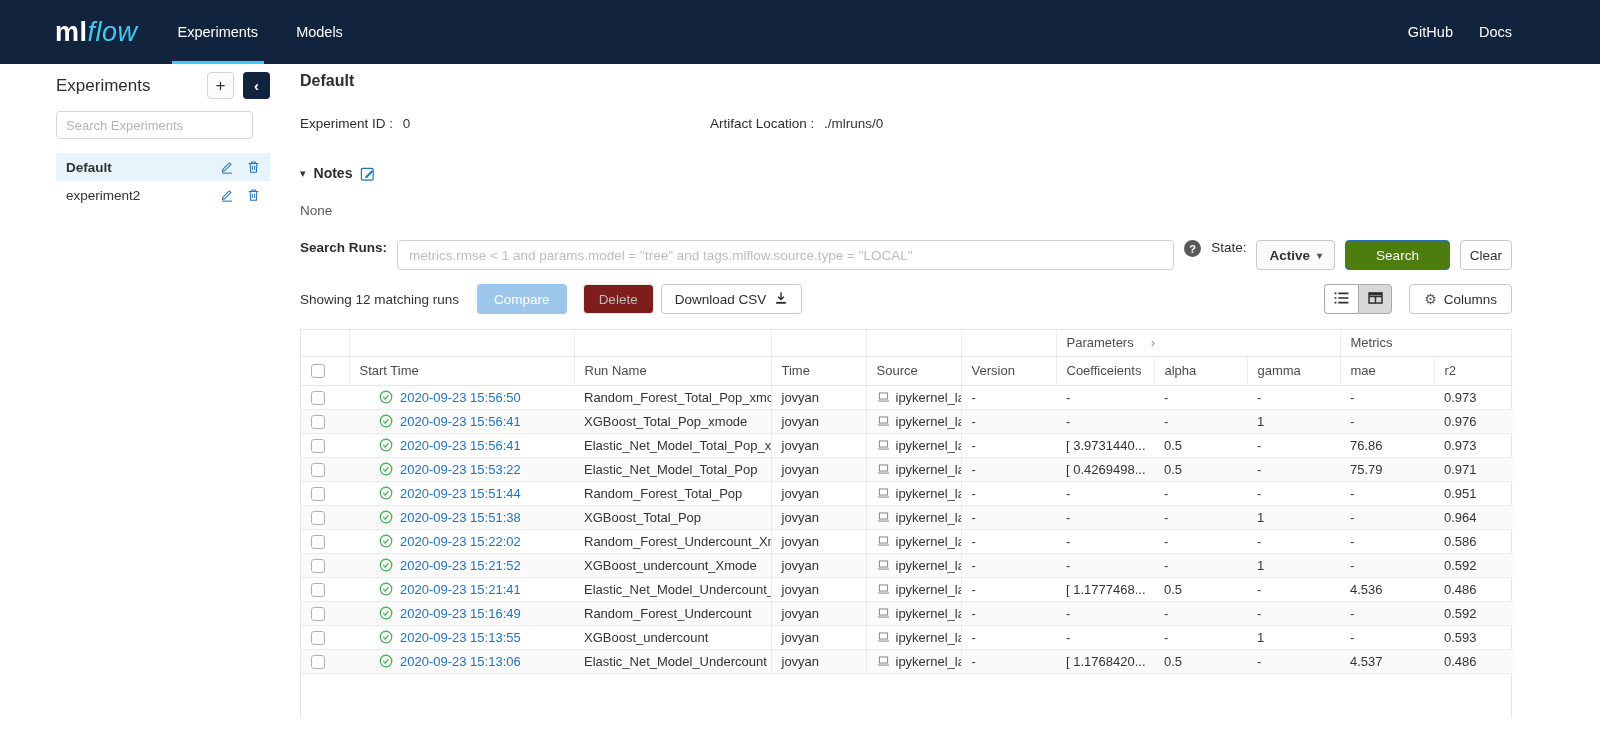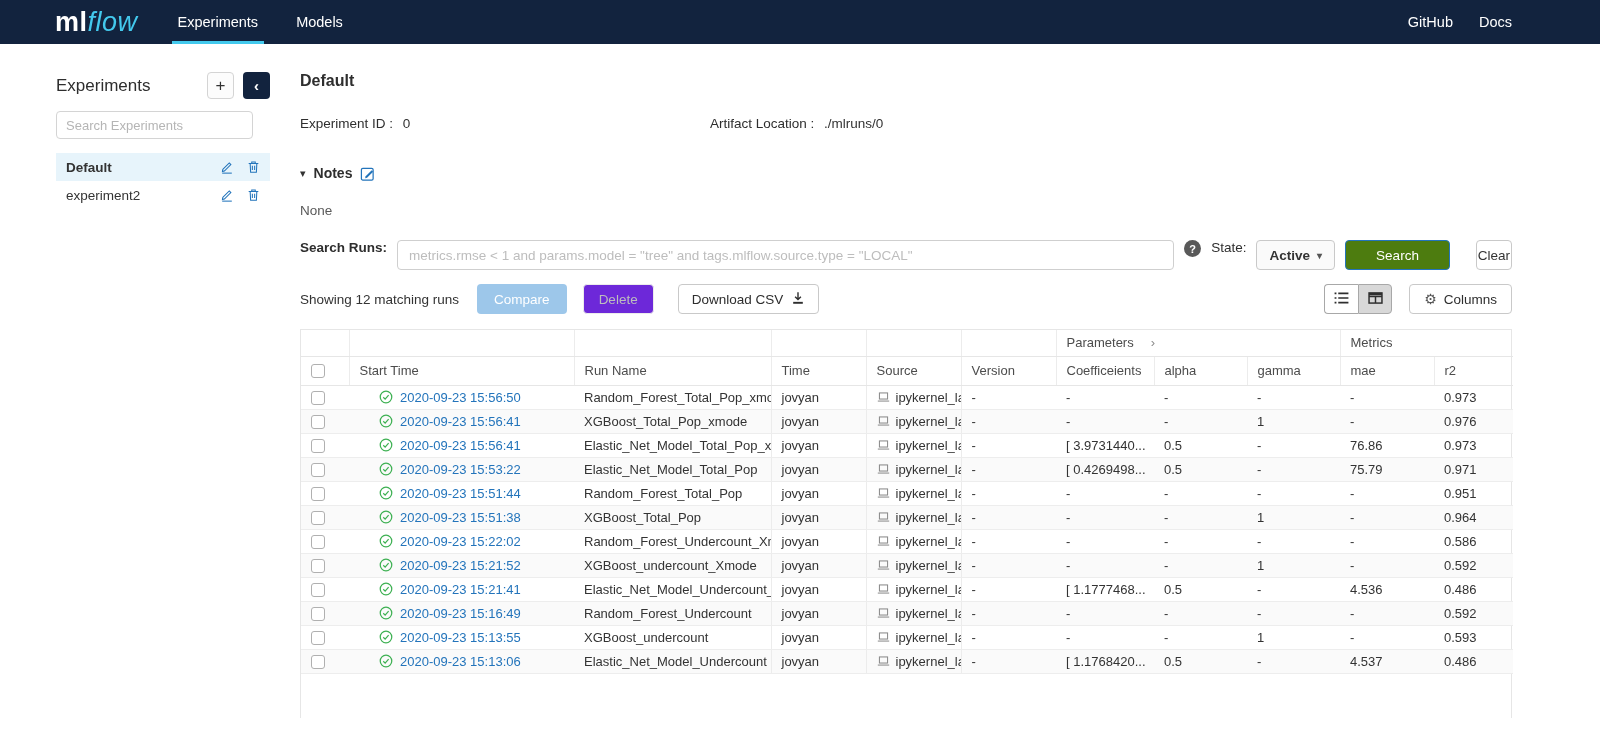--- a/index.html
+++ b/index.html
@@ -1,20 +1,20 @@
 <!DOCTYPE html>
 <html><head>
 <meta charset="utf-8">
 <style>
   * { margin:0; padding:0; box-sizing:border-box; }
   html,body { width:1600px; height:747px; overflow:hidden; background:#fff;
     font-family:"Liberation Sans","DejaVu Sans",sans-serif; color:#333; }
 
   
-  .navbar { height:44px; background:#12233e; display:flex; align-items:stretch; padding:0 88px 0 55px; }
+  .navbar { height:64px; background:#12233e; display:flex; align-items:stretch; padding:0 88px 0 55px; }
   .logo { display:flex; align-items:center; margin-right:40px; cursor:pointer; }
   .logo-ml { color:#fff; font-weight:700; font-size:27px; letter-spacing:.5px; }
   .logo-flow { color:#43c9ed; font-style:italic; font-weight:400; font-size:27px; letter-spacing:.5px; }
   .nav-tabs { display:flex; align-items:stretch; }
   .nav-tab { position:relative; display:flex; align-items:center; color:#fff; font-size:14.5px;
     margin-right:38px; cursor:pointer; }
   .nav-tab.active::after { content:""; position:absolute; left:-6px; right:-6px; bottom:0; height:3px; background:#43c9ed; }
   .nav-links { margin-left:auto; display:flex; align-items:center; gap:26px; }
   .nav-link { color:#fff; font-size:14.5px; cursor:pointer; }
 
@@ -54,26 +54,26 @@
     font-size:13.5px; color:#333; outline:none; }
   .search-input::placeholder { color:#bdbdbd; }
   .help-badge { width:17px; height:17px; border-radius:50%; background:#595959; color:#fff; font-size:11px;
     font-weight:700; display:flex; align-items:center; justify-content:center; margin:0 10px; cursor:pointer; flex:none; }
   .state-label { font-size:13.5px; color:#2e2e2e; margin-right:10px; }
   .btn { height:30px; border-radius:4px; font-size:13.5px; display:inline-flex; align-items:center;
     justify-content:center; cursor:pointer; }
   .btn-dropdown { background:#fafafa; border:1px solid #c9c9c9; color:#333; padding:0 12px; gap:7px;font-weight:bold; }
   .btn-dropdown .caret { font-size:10px; color:#555; }
   .btn-primary { background:#4d7c0f; border:1px solid #2374bb; color:#fff; width:105px; margin-left:10px; }
-  .btn-clear { background:#fff; border:1px solid #c9c9c9; color:#333; width:36px; margin-left:26px; }
+  .btn-clear { background:#fff; border:1px solid #c9c9c9; color:#333; width:52px; margin-left:10px; }
 
   .toolbar-row { margin-top:14px; display:flex; align-items:center; }
   .showing-text { font-size:13.5px; color:#333; margin-right:18px; }
   .btn-compare { background:#9dc7ea; border:none; color:#fff; padding:0 17px; margin-right:16px; cursor:default; }
-  .btn-delete { background:#6d28d9; border:1px solid #ececec; color:#bdbdbd; padding:0 15px; margin-right:24px; cursor:default; }
+  .btn-delete { background:#7f1d1d; border:1px solid #ececec; color:#bdbdbd; padding:0 15px; margin-right:7px; cursor:default; }
   .btn-csv { background:#fff; border:1px solid #c9c9c9; color:#2e2e2e; padding:0 13px; gap:8px; }
   .toolbar-right { margin-left:auto; display:flex; align-items:center; }
   .toggle-group { display:flex; }
   .toggle-btn { width:34px; height:30px; background:#fff; border:1px solid #a8a8a8; display:flex;
     align-items:center; justify-content:center; cursor:pointer; }
   .toggle-btn:first-child { border-radius:4px 0 0 4px; border-right:none; }
   .toggle-btn:last-child { border-radius:0 4px 4px 0; }
   .toggle-btn.active { background:#d8d8d8; }
   .btn-columns { background:#fff; border:1px solid #c9c9c9; color:#2e2e2e; padding:0 14px; gap:7px; margin-left:17px; }
   .gear-glyph { font-size:14px; color:#555; }

